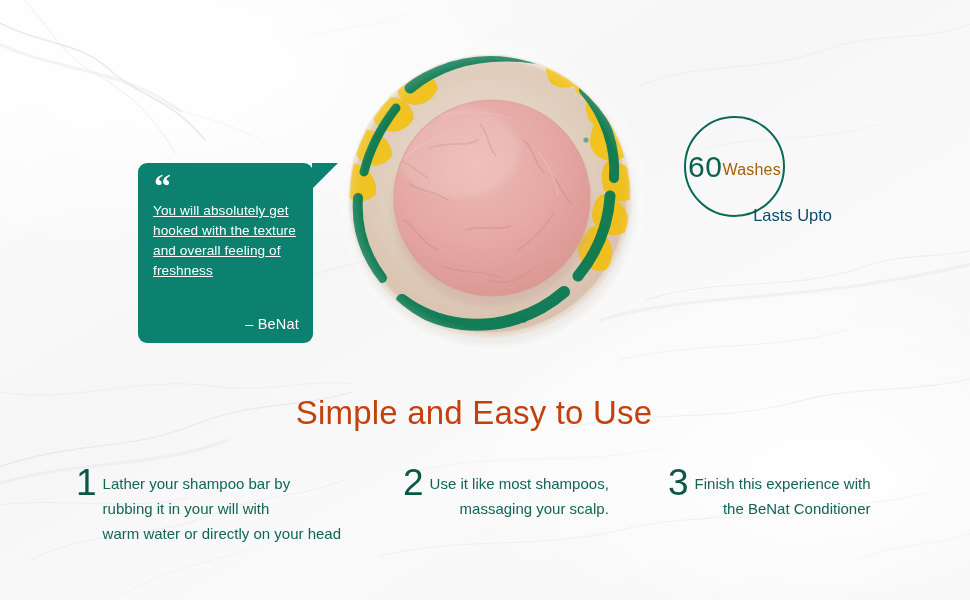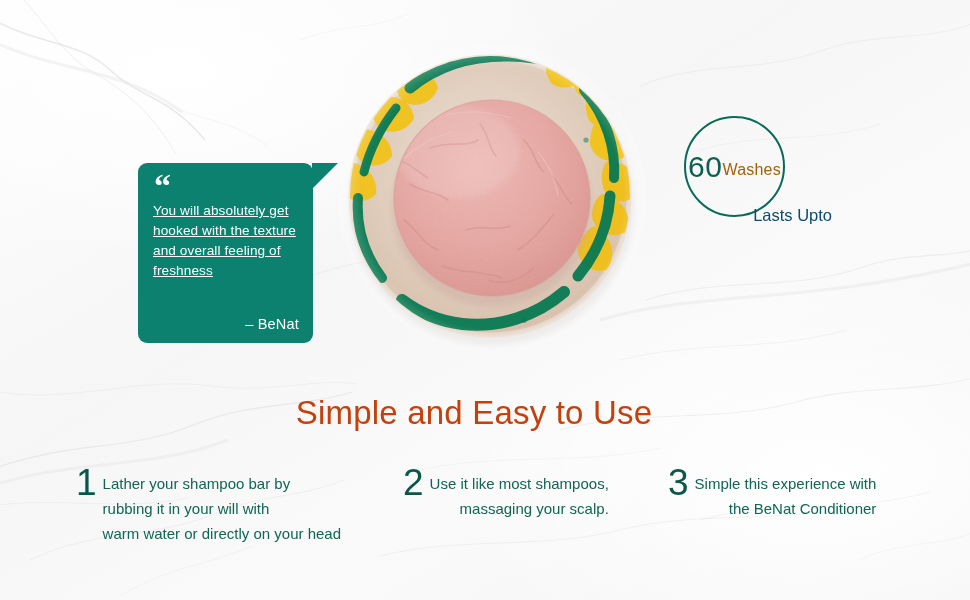--- a/index.html
+++ b/index.html
@@ -379,20 +379,20 @@
       <div class="step-number">2</div>
       <div class="step-text">
         <span class="line">Use it like most shampoos,</span>
         <span class="line">massaging your scalp.</span>
       </div>
     </div>
 
     <div class="step step-3">
       <div class="step-number">3</div>
       <div class="step-text">
-        <span class="line">Simple this experience with</span>
+        <span class="line">Finish this experience with</span>
         <span class="line">the BeNat Conditioner</span>
       </div>
     </div>
 
   </div>
 
 </div>
 
 </body></html>

